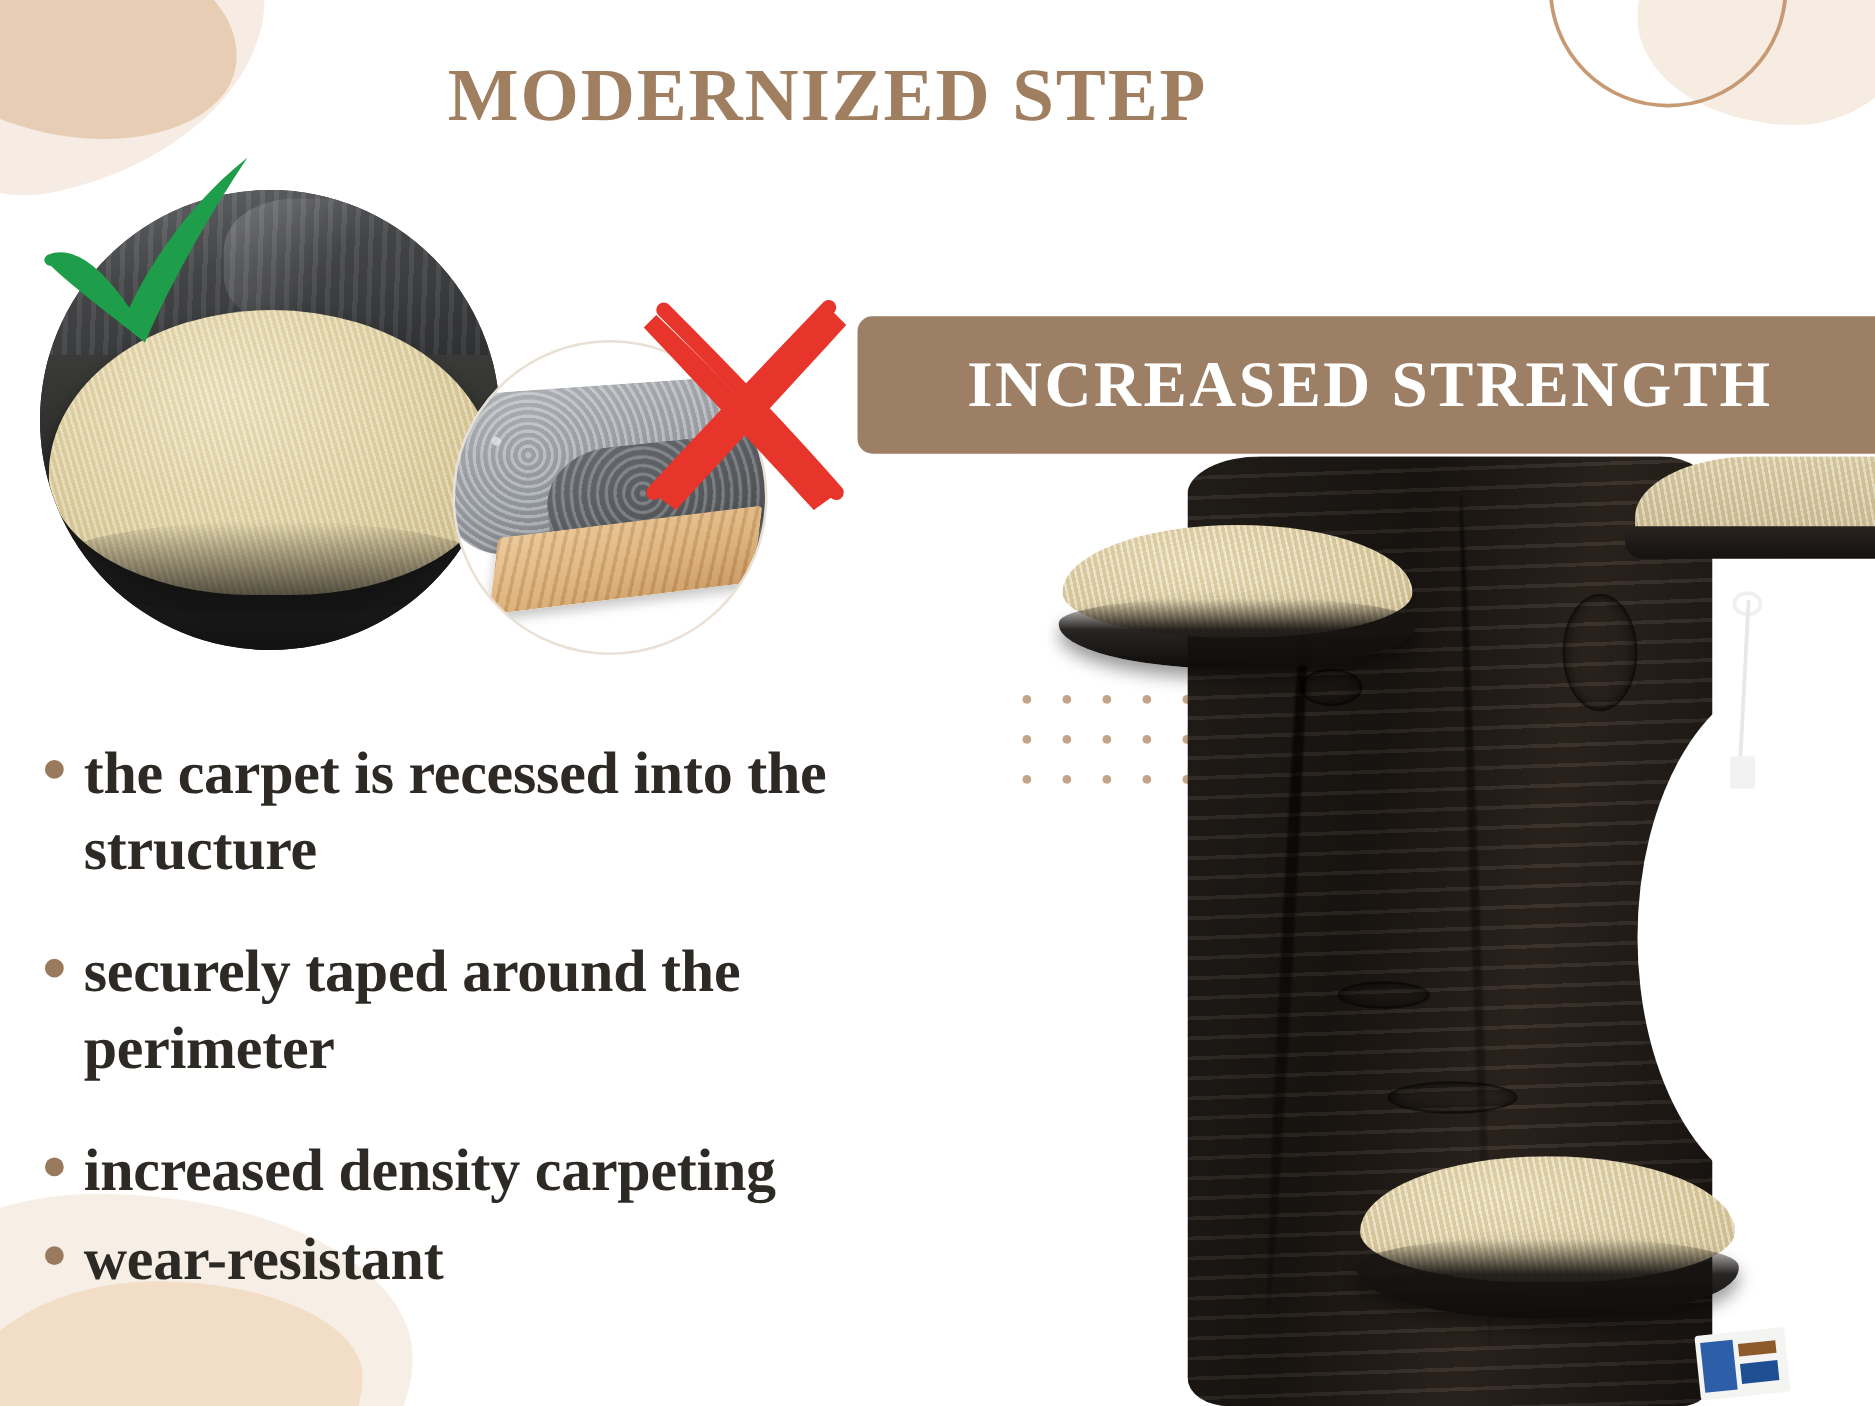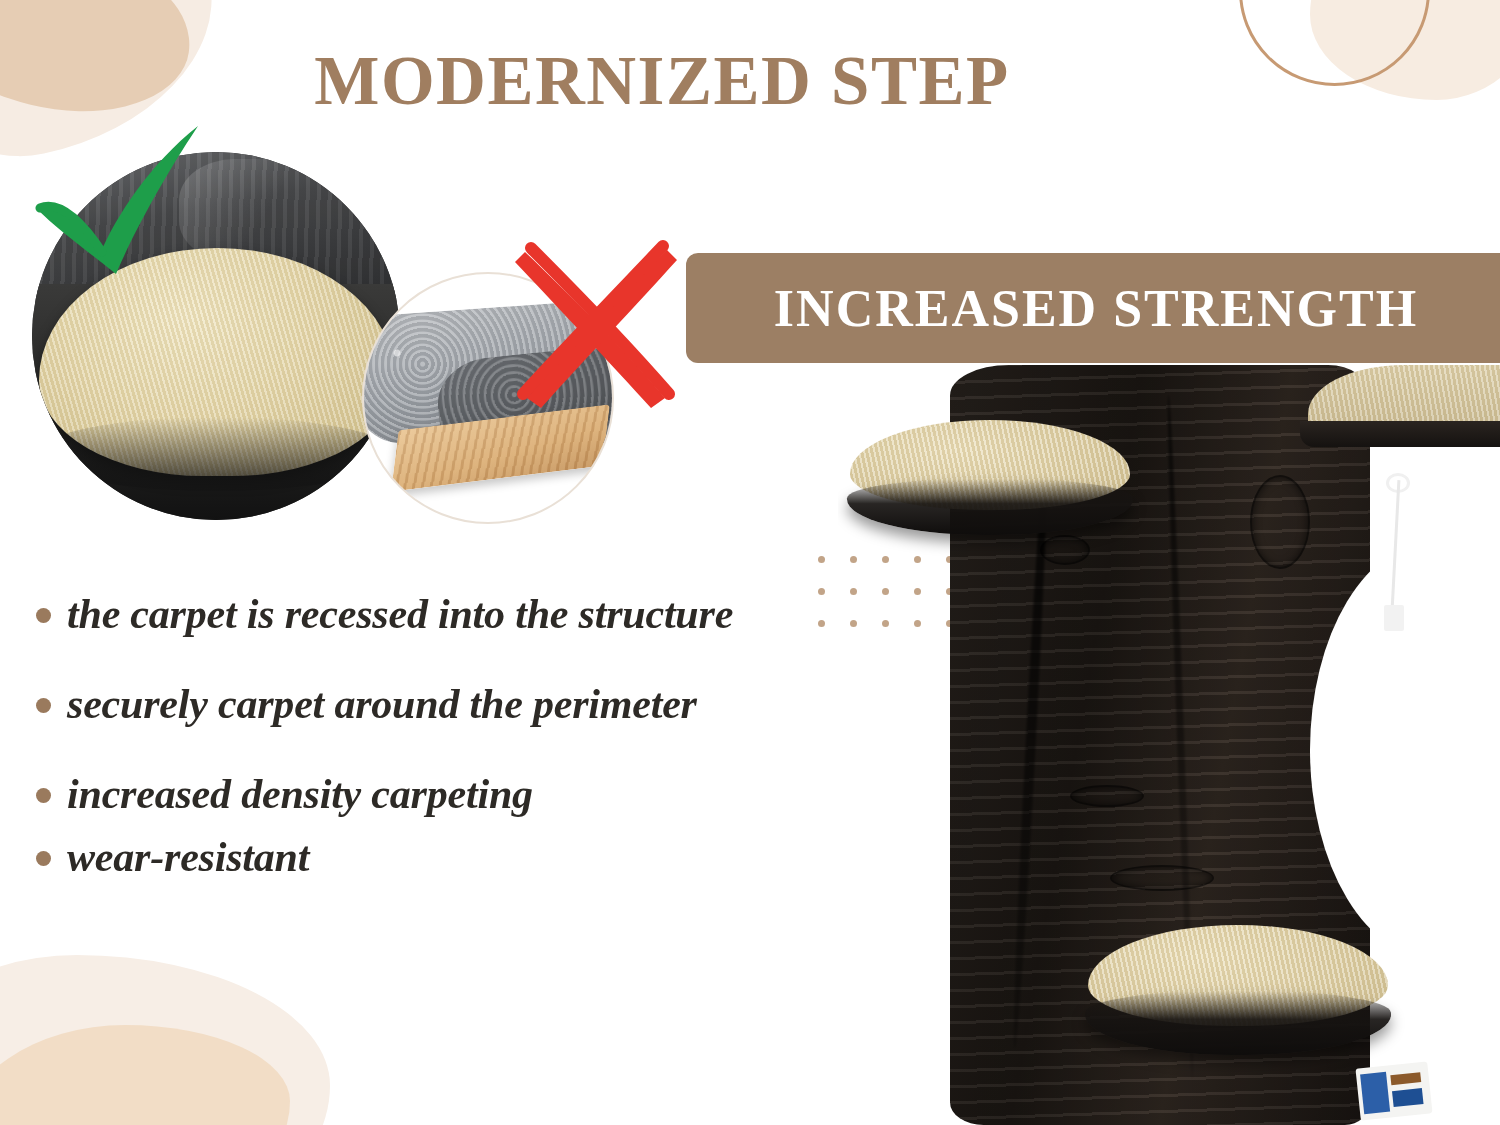--- a/index.html
+++ b/index.html
@@ -85,21 +85,21 @@
 
   
   .title {
     position: absolute;
     left: 0;
     top: 42px;
     width: 1324px;
     text-align: center;
     font-family: "Liberation Serif", serif;
     font-weight: bold;
-    font-size: 69px;
+    font-size: 60px;
     letter-spacing: 1.5px;
     color: #a07e60;
   }
 
   
   .banner {
     position: absolute;
     left: 686px;
     top: 253px;
     width: 830px;
@@ -264,25 +264,24 @@
     height: 15px;
     min-width: 15px;
     border-radius: 50%;
     background: #9a7a5d;
     margin-top: 20px;
     margin-right: 16px;
   }
   .bullet-text {
     font-family: "Liberation Serif", serif;
     font-weight: bold;
-    font-size: 42px;
+    font-size: 48px;
     line-height: 1.28;
     color: #2d2a26;
     letter-spacing: -0.2px;
-    font-style: italic;
   }
 
   
   .dot-grid {
     position: absolute;
     left: 818px;
     top: 556px;
     width: 135px;
     height: 90px;
   }
@@ -484,21 +483,21 @@
     <path d="M158 6 C 118 48, 58 110, 18 154" stroke="#e8352b" stroke-width="12" fill="none" stroke-linecap="round"></path>
   </svg>
 
   <div class="bullets">
     <div class="bullet-row">
       <div class="bullet-dot"></div>
       <div class="bullet-text">the carpet is recessed into the structure</div>
     </div>
     <div class="bullet-row">
       <div class="bullet-dot"></div>
-      <div class="bullet-text">securely carpet around the perimeter</div>
+      <div class="bullet-text">securely taped around the perimeter</div>
     </div>
     <div class="bullet-row tight">
       <div class="bullet-dot"></div>
       <div class="bullet-text">increased density carpeting</div>
     </div>
     <div class="bullet-row tight">
       <div class="bullet-dot"></div>
       <div class="bullet-text">wear-resistant</div>
     </div>
   </div>

